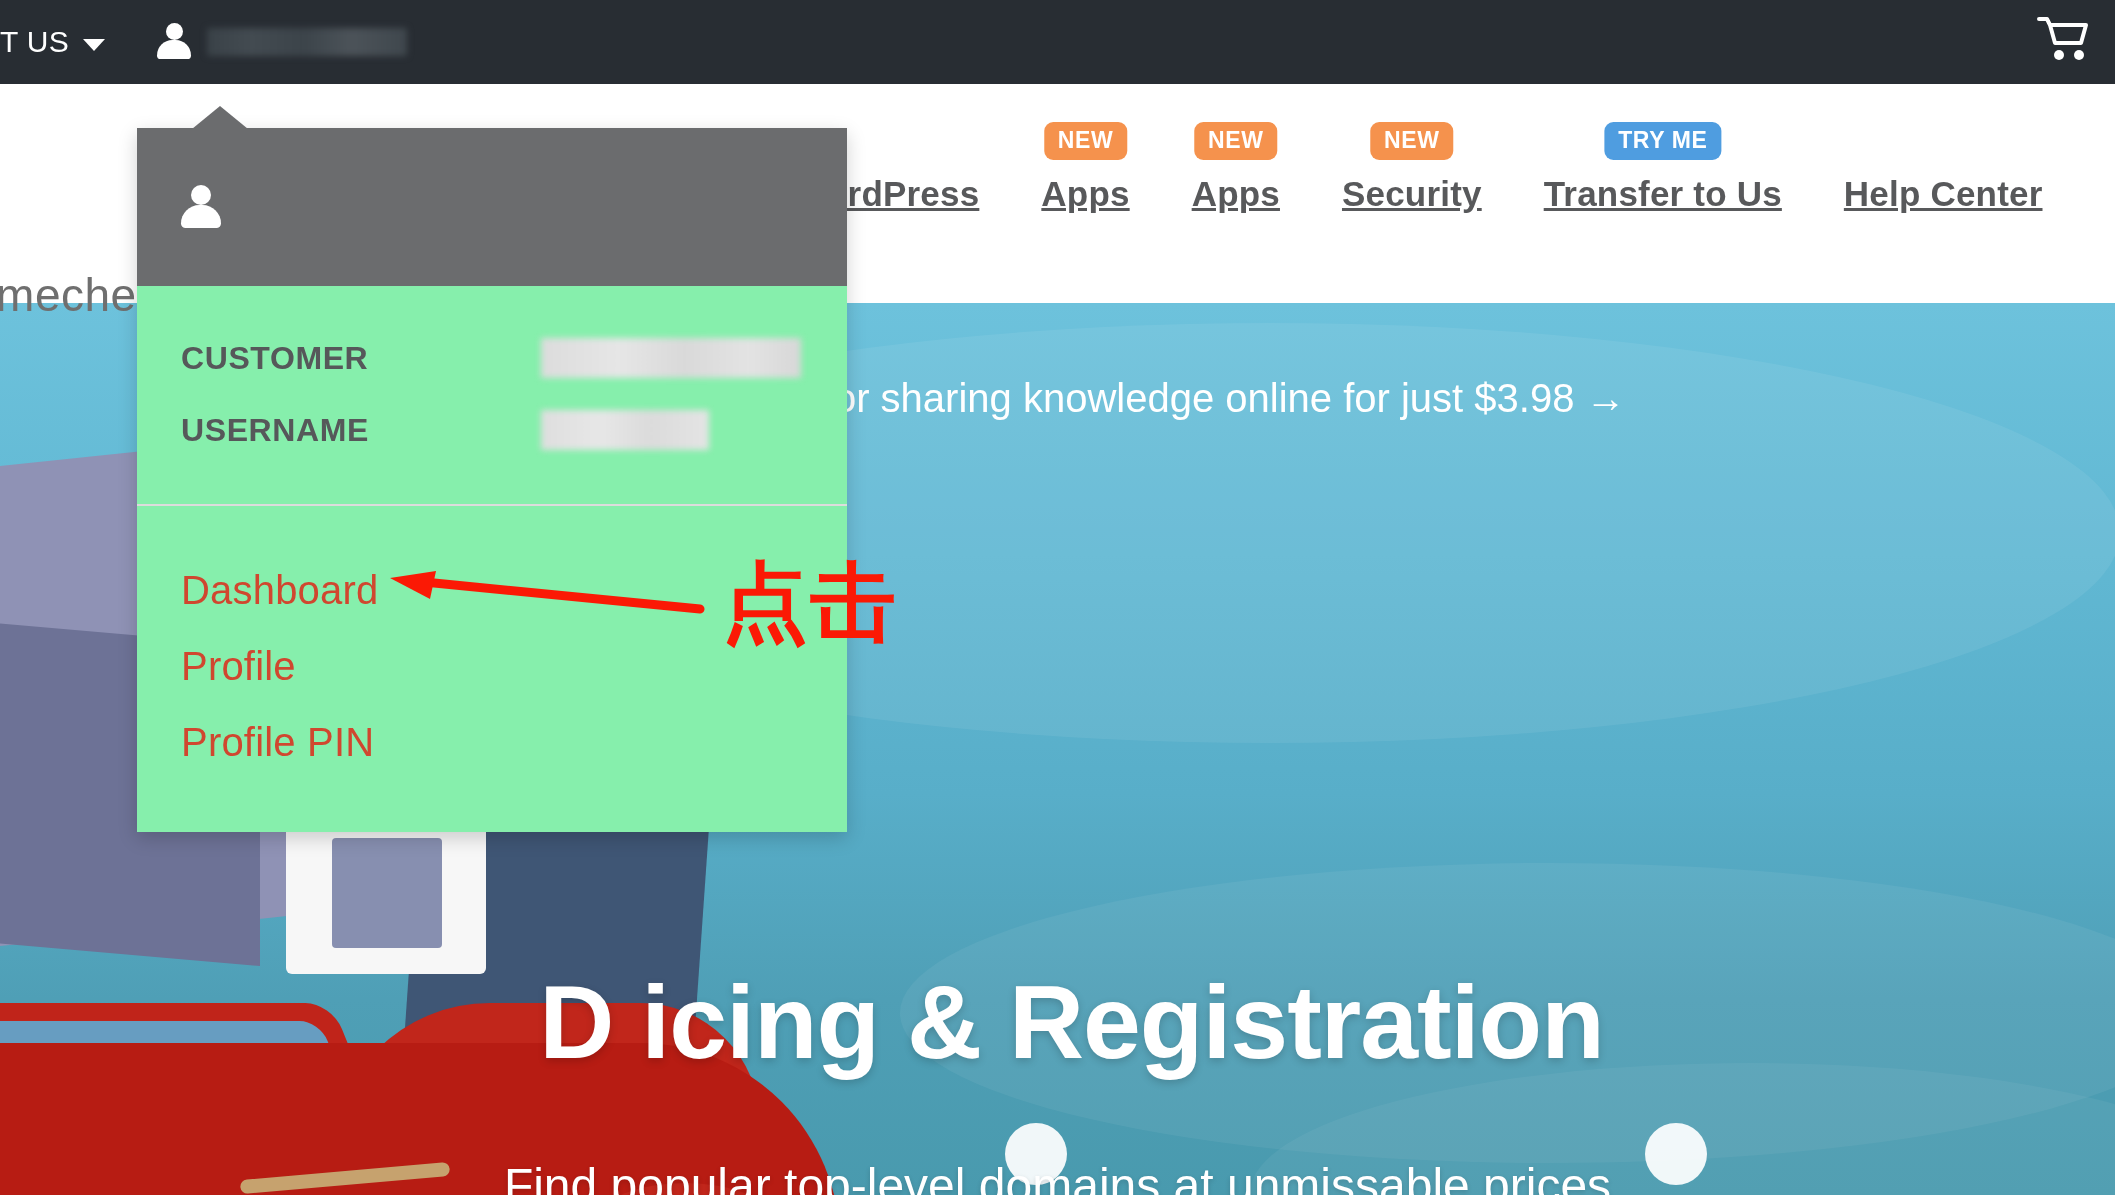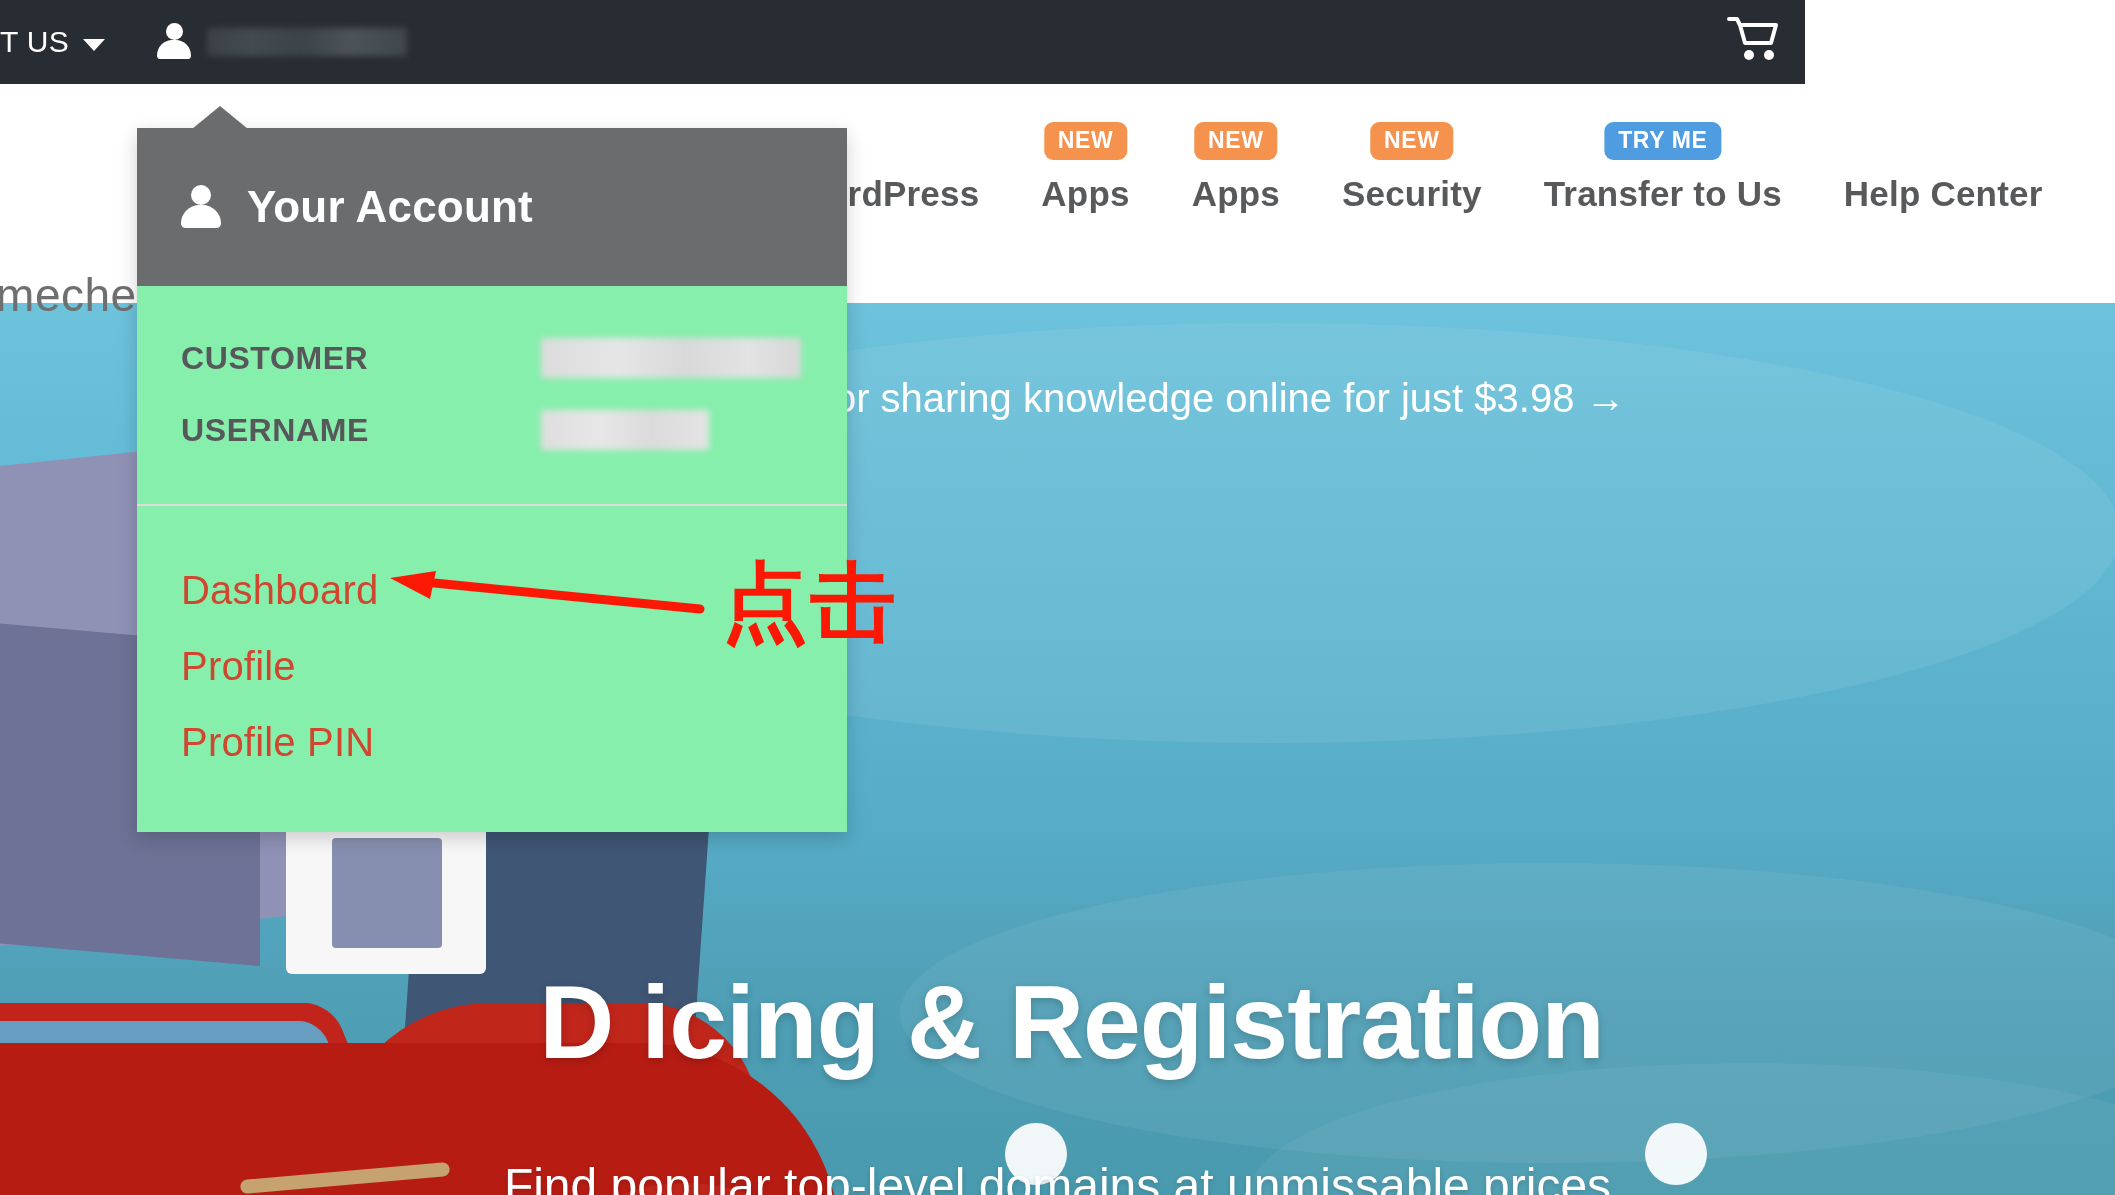--- a/index.html
+++ b/index.html
@@ -6,21 +6,21 @@
   html, body { width: 2115px; height: 1195px; overflow: hidden; }
   body {
     font-family: "Liberation Sans", sans-serif;
     background: #ffffff;
     position: relative;
   }
 
   
   #topbar {
     position: absolute; top: 0; left: 0;
-    width: 1805px; height: 84px;
+    width: 2115px; height: 84px;
     background: #282d33;
     z-index: 40;
   }
   .top-left {
     position: absolute; left: 0; top: 0; height: 84px;
     display: flex; align-items: center; gap: 0;
   }
   .top-country {
     display: flex; align-items: center; gap: 14px;
     color: #ffffff; font-size: 30px; letter-spacing: .3px;
@@ -81,20 +81,21 @@
     height: 219px;
     display: flex; align-items: center; gap: 50px;
     white-space: nowrap;
   }
   .nav-item {
     position: relative;
     color: #58595b;
     font-size: 35px; font-weight: 700;
     padding: 0 6px;
     letter-spacing: .2px;
+    text-decoration: underline;
   }
   .nav-badge {
     position: absolute; left: 50%; transform: translateX(-50%);
     top: -52px;
     padding: 5px 14px 6px;
     border-radius: 9px;
     color: #ffffff; font-size: 23px; font-weight: 700;
     letter-spacing: .6px;
   }
   .badge-new { background: #f5924d; }
@@ -364,21 +365,20 @@
   <div class="hero-title">D                    icing &amp; Registration</div>
   <div class="hero-sub">Find popular top-level domains at unmissable prices</div>
 
 </div>
 
 <div id="account-dropdown">
   <div class="dd-arrow"></div>
 
   <div class="dd-header">
     <span class="person-glyph"></span>
-    <span class="dd-title">Your Account</span>
   </div>
 
   <div class="dd-body">
     <div class="dd-info">
       <div class="dd-row">
         <span class="dd-label">CUSTOMER</span>
         <span class="dd-blur-customer"></span>
       </div>
       <div class="dd-row">
         <span class="dd-label">USERNAME</span>

